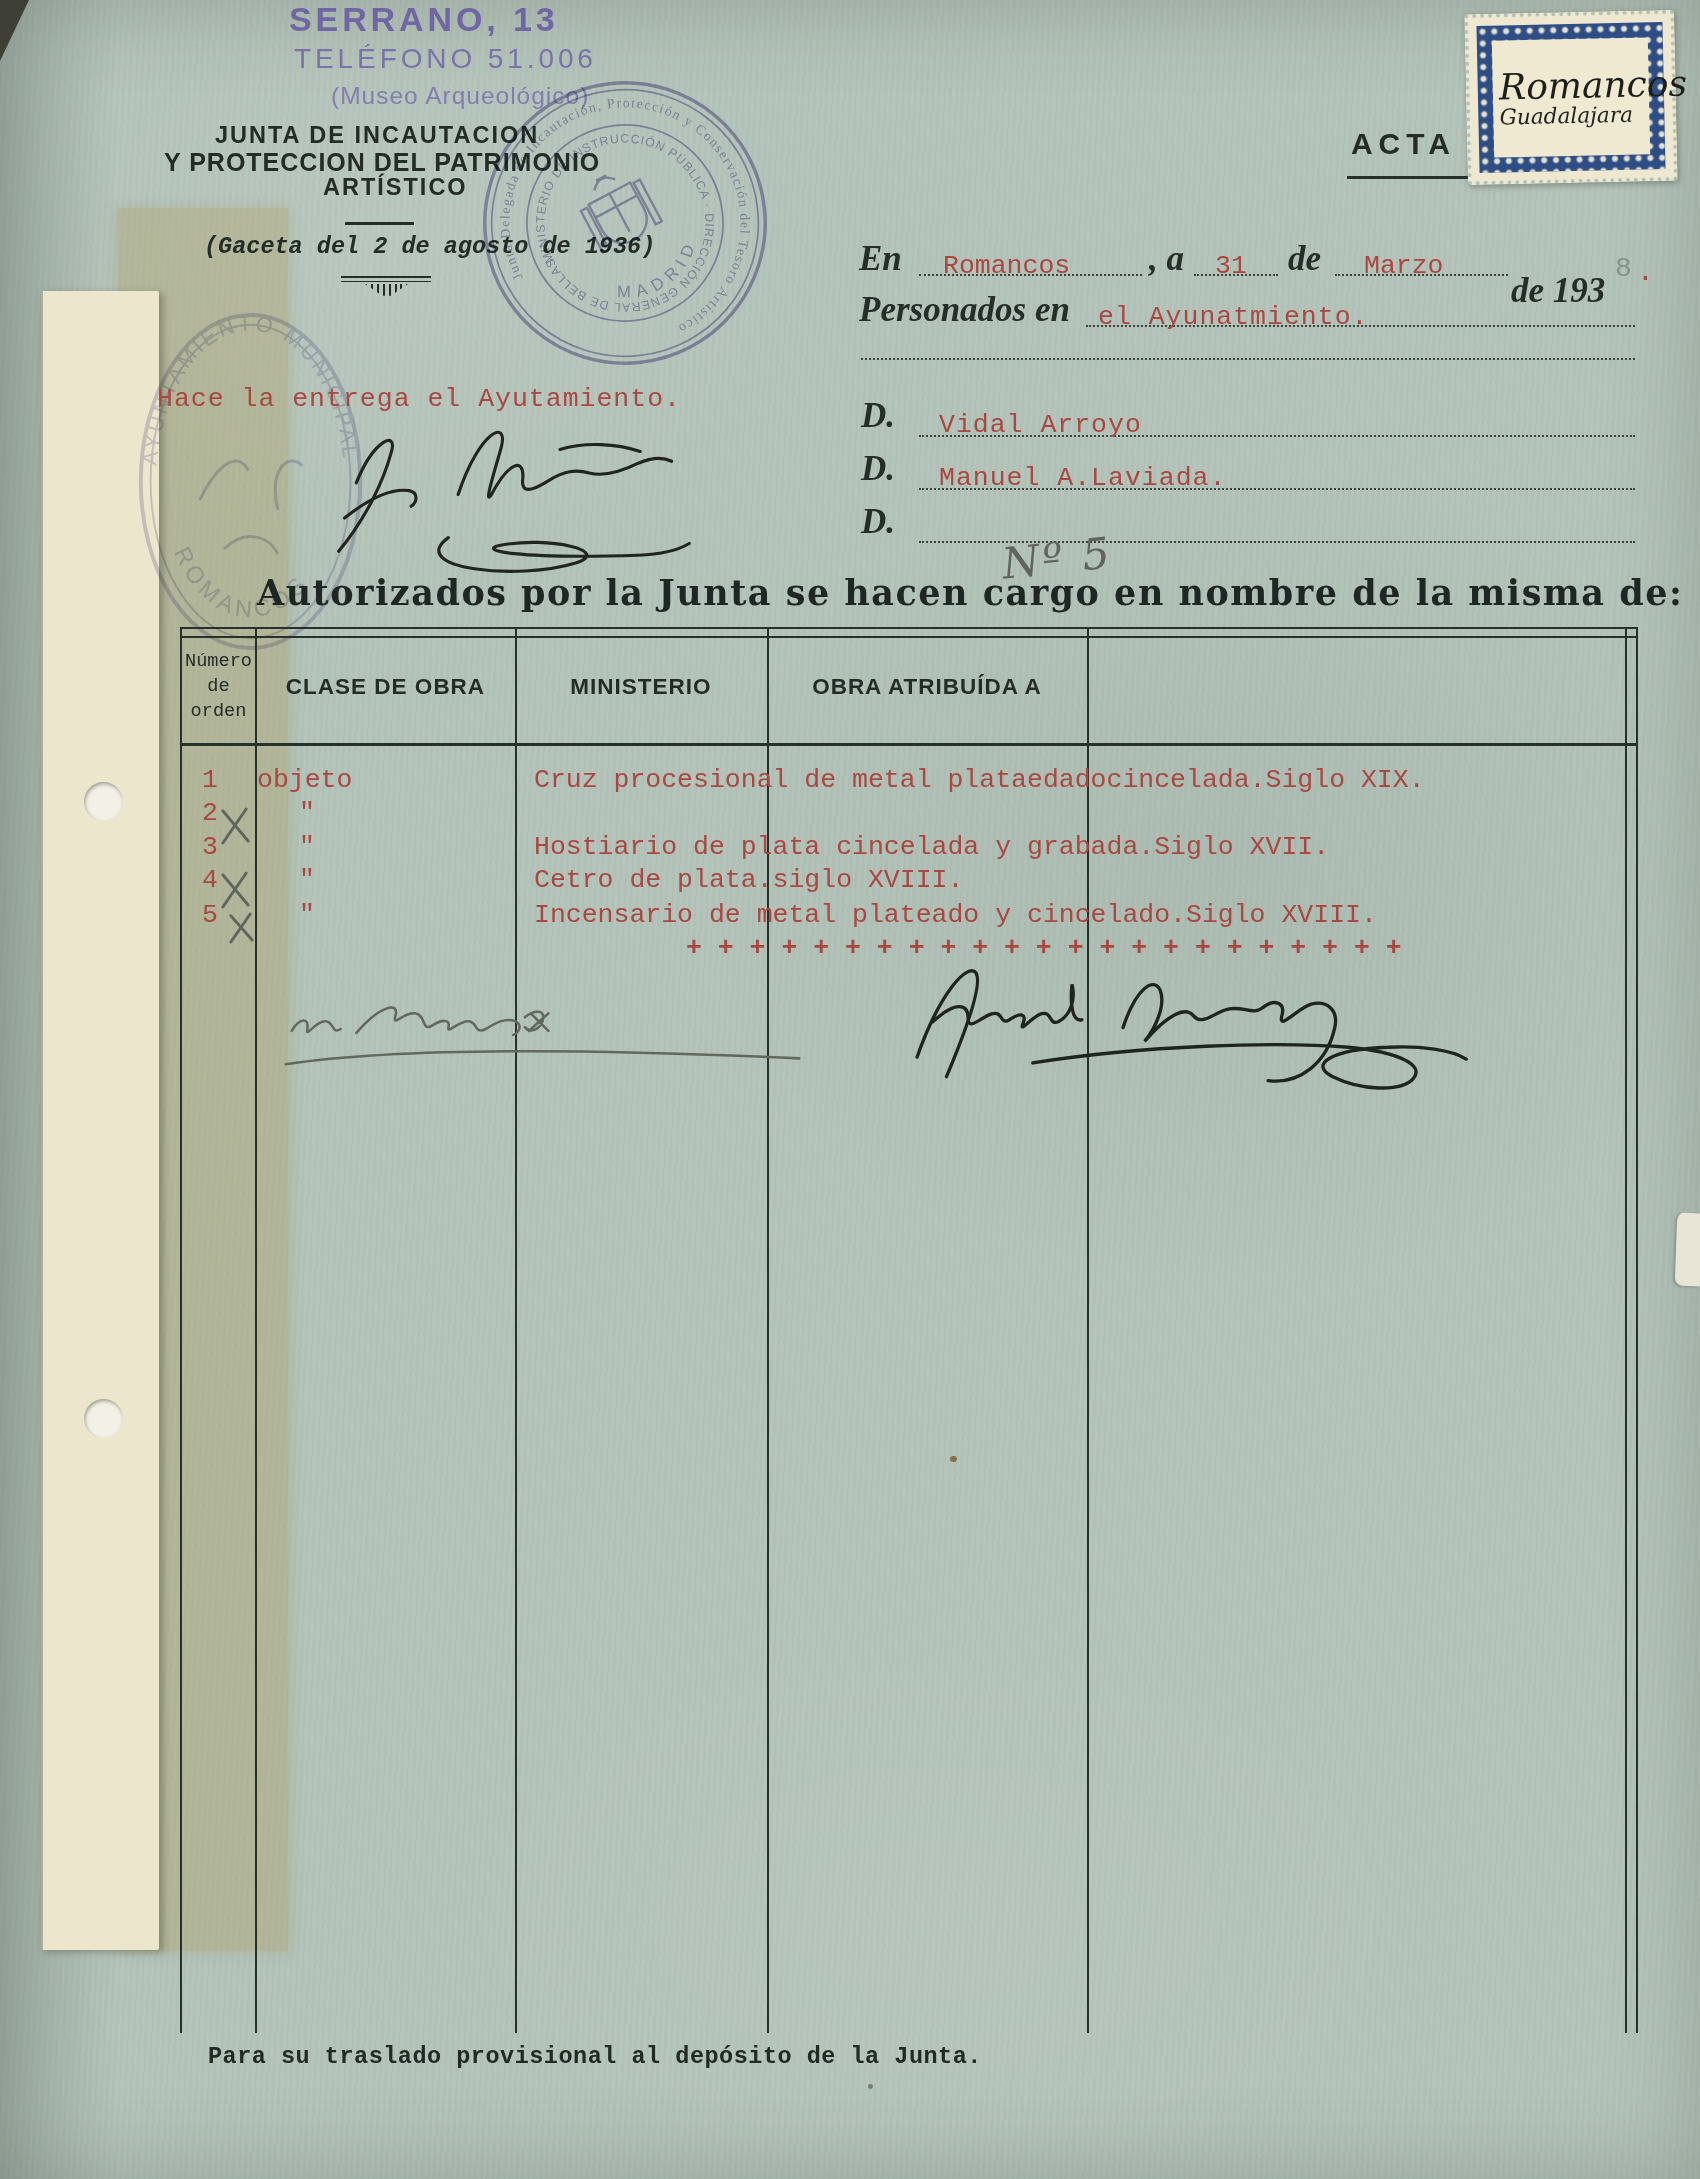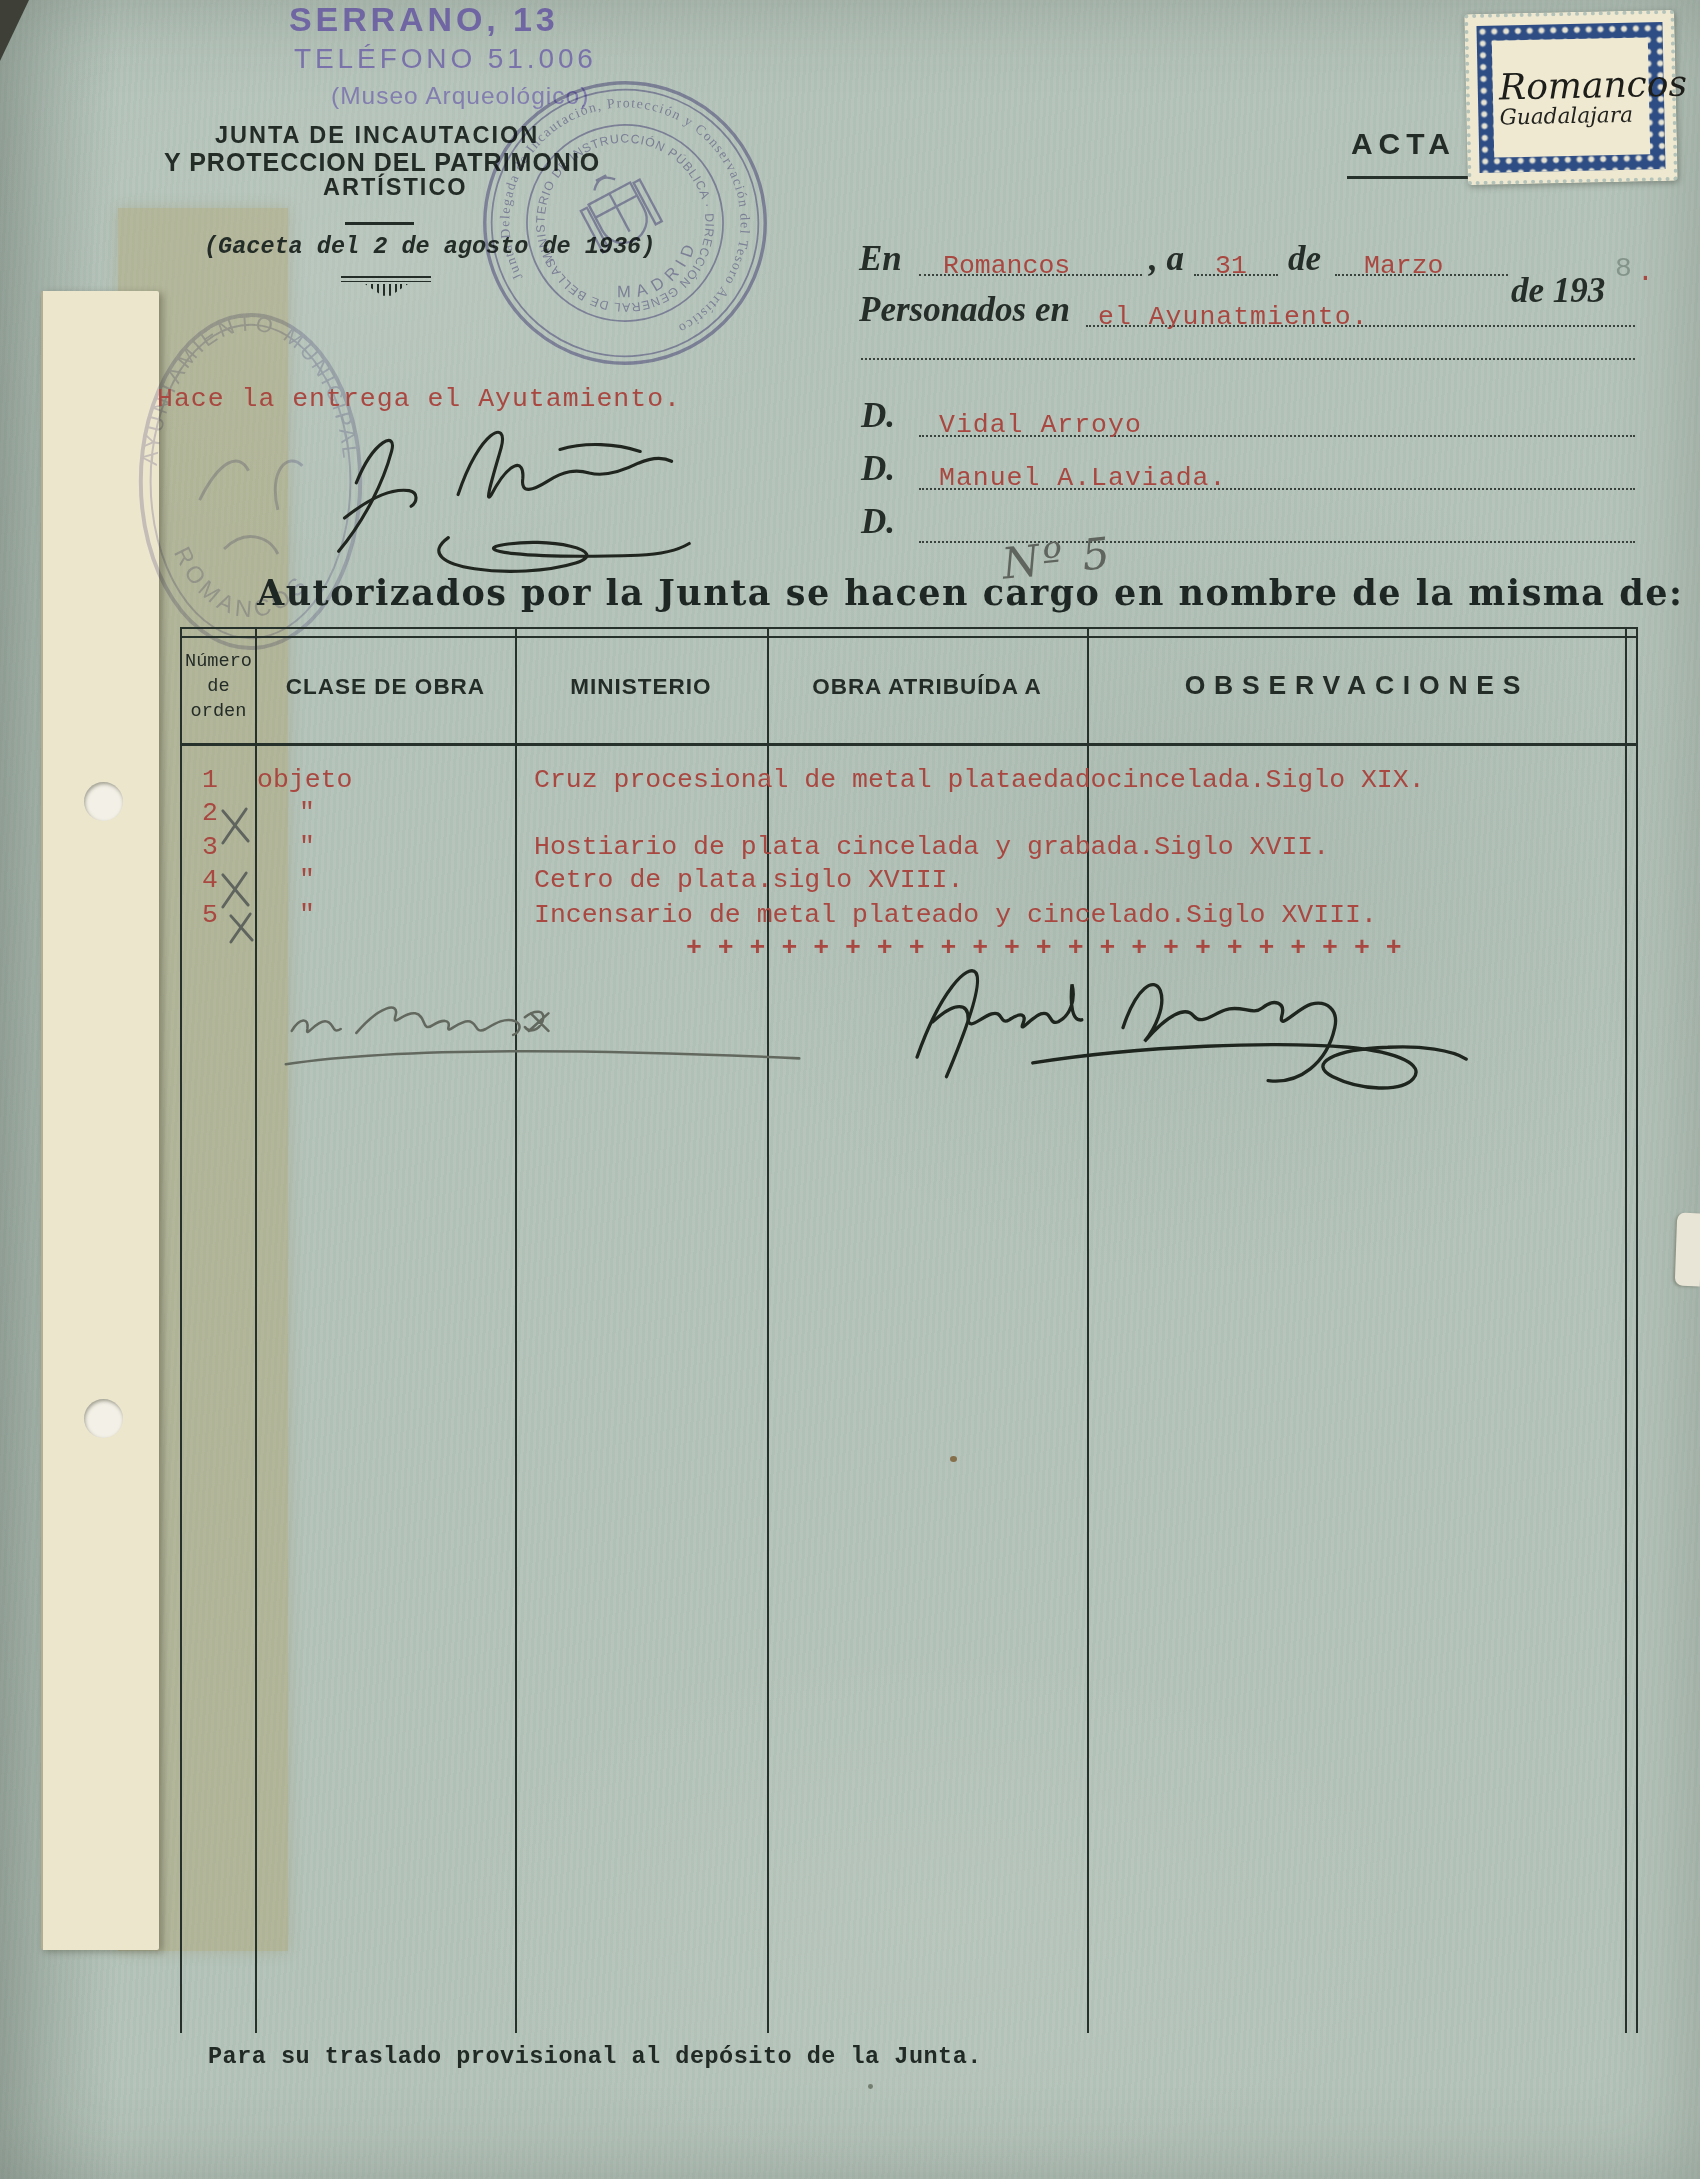--- a/index.html
+++ b/index.html
@@ -155,21 +155,20 @@
     <div class="vline" style="left:333px;height:100%;"></div>
     <div class="vline" style="left:585px;height:100%;"></div>
     <div class="vline" style="left:905px;height:100%;"></div>
     <div class="vline" style="left:1443px;height:100%;"></div>
     <div class="abs" style="left:0;top:114px;width:100%;height:2.9px;background:#27312c;"></div>
 
     <div class="abs serif printink" style="left:0;top:19.6px;width:73px;font-size:18.6px;text-align:center;line-height:1.35;">Número de orden</div>
     <div class="abs sans printink" style="left:73px;top:45px;width:261px;font-size:22.5px;font-weight:bold;letter-spacing:1px;text-align:center;">CLASE DE OBRA</div>
     <div class="abs sans printink" style="left:333px;top:45px;width:252px;font-size:22.5px;font-weight:bold;letter-spacing:1px;text-align:center;">MINISTERIO</div>
     <div class="abs sans printink" style="left:585px;top:45px;width:320px;font-size:22.5px;font-weight:bold;letter-spacing:1px;text-align:center;">OBRA ATRIBUÍDA A</div>
-    <div class="abs sans printink" style="left:905px;top:41px;width:540px;font-size:26.5px;font-weight:bold;letter-spacing:8.8px;text-align:center;">OBSERVACIONES</div>
   </div>
 
   <div class="abs typered" style="left:202px;top:765px;font-size:26.5px;">1</div>
   <div class="abs typered" style="left:257px;top:765px;font-size:26.5px;">objeto</div>
   <div class="abs typered" style="left:534px;top:765px;font-size:26.5px;">Cruz procesional de metal plataedadocincelada.Siglo XIX.</div>
 
   <div class="abs typered" style="left:202px;top:798px;font-size:26.5px;">2</div>
   <div class="abs typered" style="left:299px;top:798px;font-size:26.5px;">"</div>
 
   <div class="abs typered" style="left:202px;top:832px;font-size:26.5px;">3</div>

